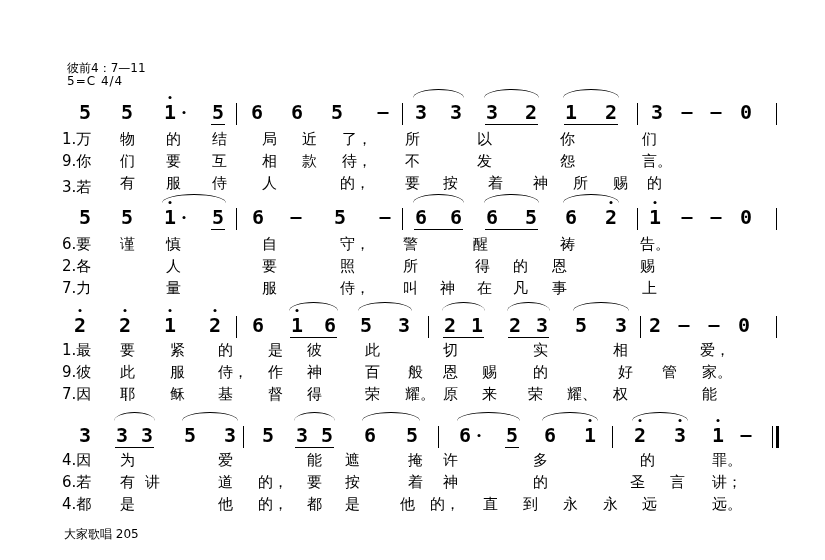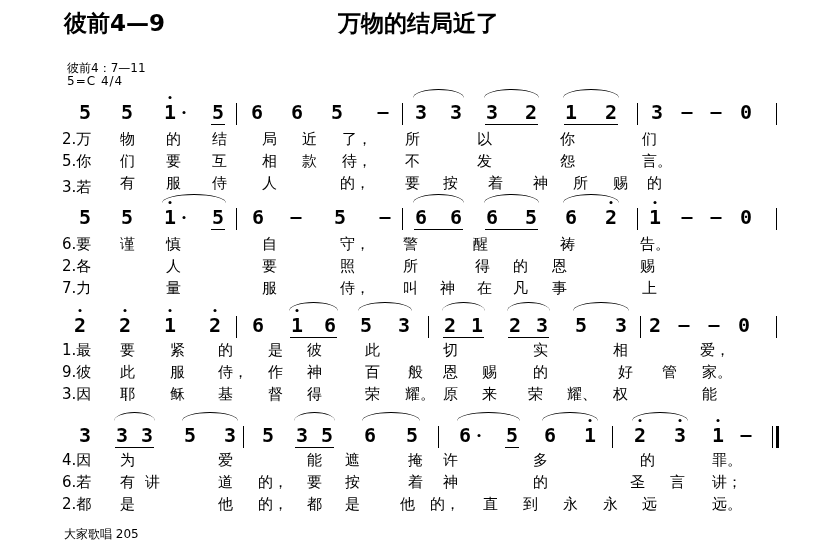--- a/index.html
+++ b/index.html
@@ -19,22 +19,20 @@
         border-radius:50% 50% 0 0 / 100% 100% 0 0;}
   .bar{position:absolute;width:1px;height:22px;background:#000;}
   .fbar{position:absolute;width:3px;height:22px;border-left:1px solid #000;border-right:3px solid #000;}
   .dash{position:absolute;width:11px;height:2px;background:#000;transform:translateX(-50%);}
   .lyric{position:absolute;font-size:15px;line-height:17px;white-space:nowrap;}
 </style>
 </head>
 <body>
 
 <div class="page">
-  <div class="title-ref">彼前4—9</div>
-  <div class="title-main">万物的结局近了</div>
   <div class="meta1">彼前4：7—11</div>
   <div class="meta2">5=C 4/4</div>
   <div>
       <div class="system">
         <div class="note" style="left: 85px; top: 102px;">5</div>
         <div class="note" style="left: 127px; top: 102px;">5</div>
         <div class="note" style="left: 170px; top: 102px;">1</div>
         <div class="dot" style="left: 170px; top: 96px;"></div>
         <div class="dot" style="left: 184px; top: 111px;"></div>
         <div class="note" style="left: 218px; top: 102px;">5</div>
@@ -55,32 +53,32 @@
         <div class="note" style="left: 571px; top: 102px;">1</div>
         <div class="note" style="left: 611px; top: 102px;">2</div>
         <div class="slur" style="left: 563px; top: 89px; width: 56px;"></div>
         <div class="uline" style="left: 564px; top: 124px; width: 54px;"></div>
         <div class="bar" style="left: 637px; top: 103px;"></div>
         <div class="note" style="left: 657px; top: 102px;">3</div>
         <div class="dash" style="left: 687px; top: 112px;"></div>
         <div class="dash" style="left: 716px; top: 112px;"></div>
         <div class="note" style="left: 746px; top: 102px;">0</div>
         <div class="bar" style="left: 776px; top: 103px;"></div>
-        <div class="lyric" style="left: 62px; top: 131px;">2.万</div>
+        <div class="lyric" style="left: 62px; top: 131px;">1.万</div>
         <div class="lyric" style="left: 120px; top: 131px;">物</div>
         <div class="lyric" style="left: 166px; top: 131px;">的</div>
         <div class="lyric" style="left: 212px; top: 131px;">结</div>
         <div class="lyric" style="left: 262px; top: 131px;">局</div>
         <div class="lyric" style="left: 302px; top: 131px;">近</div>
         <div class="lyric" style="left: 342px; top: 131px;">了，</div>
         <div class="lyric" style="left: 405px; top: 131px;">所</div>
         <div class="lyric" style="left: 477px; top: 131px;">以</div>
         <div class="lyric" style="left: 560px; top: 131px;">你</div>
         <div class="lyric" style="left: 642px; top: 131px;">们</div>
-        <div class="lyric" style="left: 62px; top: 153px;">5.你</div>
+        <div class="lyric" style="left: 62px; top: 153px;">9.你</div>
         <div class="lyric" style="left: 120px; top: 153px;">们</div>
         <div class="lyric" style="left: 166px; top: 153px;">要</div>
         <div class="lyric" style="left: 212px; top: 153px;">互</div>
         <div class="lyric" style="left: 262px; top: 153px;">相</div>
         <div class="lyric" style="left: 302px; top: 153px;">款</div>
         <div class="lyric" style="left: 342px; top: 153px;">待，</div>
         <div class="lyric" style="left: 405px; top: 153px;">不</div>
         <div class="lyric" style="left: 477px; top: 153px;">发</div>
         <div class="lyric" style="left: 560px; top: 153px;">怨</div>
         <div class="lyric" style="left: 642px; top: 153px;">言。</div>
@@ -216,21 +214,21 @@
         <div class="lyric" style="left: 268px; top: 364px;">作</div>
         <div class="lyric" style="left: 307px; top: 364px;">神</div>
         <div class="lyric" style="left: 365px; top: 364px;">百</div>
         <div class="lyric" style="left: 408px; top: 364px;">般</div>
         <div class="lyric" style="left: 443px; top: 364px;">恩</div>
         <div class="lyric" style="left: 482px; top: 364px;">赐</div>
         <div class="lyric" style="left: 533px; top: 364px;">的</div>
         <div class="lyric" style="left: 618px; top: 364px;">好</div>
         <div class="lyric" style="left: 662px; top: 364px;">管</div>
         <div class="lyric" style="left: 702px; top: 364px;">家。</div>
-        <div class="lyric" style="left: 62px; top: 386px;">3.因</div>
+        <div class="lyric" style="left: 62px; top: 386px;">7.因</div>
         <div class="lyric" style="left: 120px; top: 386px;">耶</div>
         <div class="lyric" style="left: 170px; top: 386px;">稣</div>
         <div class="lyric" style="left: 218px; top: 386px;">基</div>
         <div class="lyric" style="left: 268px; top: 386px;">督</div>
         <div class="lyric" style="left: 307px; top: 386px;">得</div>
         <div class="lyric" style="left: 365px; top: 386px;">荣</div>
         <div class="lyric" style="left: 405px; top: 386px;">耀。</div>
         <div class="lyric" style="left: 443px; top: 386px;">原</div>
         <div class="lyric" style="left: 482px; top: 386px;">来</div>
         <div class="lyric" style="left: 528px; top: 386px;">荣</div>
@@ -292,21 +290,21 @@
         <div class="lyric" style="left: 218px; top: 474px;">道</div>
         <div class="lyric" style="left: 258px; top: 474px;">的，</div>
         <div class="lyric" style="left: 307px; top: 474px;">要</div>
         <div class="lyric" style="left: 345px; top: 474px;">按</div>
         <div class="lyric" style="left: 408px; top: 474px;">着</div>
         <div class="lyric" style="left: 443px; top: 474px;">神</div>
         <div class="lyric" style="left: 533px; top: 474px;">的</div>
         <div class="lyric" style="left: 630px; top: 474px;">圣</div>
         <div class="lyric" style="left: 670px; top: 474px;">言</div>
         <div class="lyric" style="left: 712px; top: 474px;">讲；</div>
-        <div class="lyric" style="left: 62px; top: 496px;">2.都</div>
+        <div class="lyric" style="left: 62px; top: 496px;">4.都</div>
         <div class="lyric" style="left: 120px; top: 496px;">是</div>
         <div class="lyric" style="left: 218px; top: 496px;">他</div>
         <div class="lyric" style="left: 258px; top: 496px;">的，</div>
         <div class="lyric" style="left: 307px; top: 496px;">都</div>
         <div class="lyric" style="left: 345px; top: 496px;">是</div>
         <div class="lyric" style="left: 400px; top: 496px;">他</div>
         <div class="lyric" style="left: 430px; top: 496px;">的，</div>
         <div class="lyric" style="left: 483px; top: 496px;">直</div>
         <div class="lyric" style="left: 523px; top: 496px;">到</div>
         <div class="lyric" style="left: 563px; top: 496px;">永</div>

